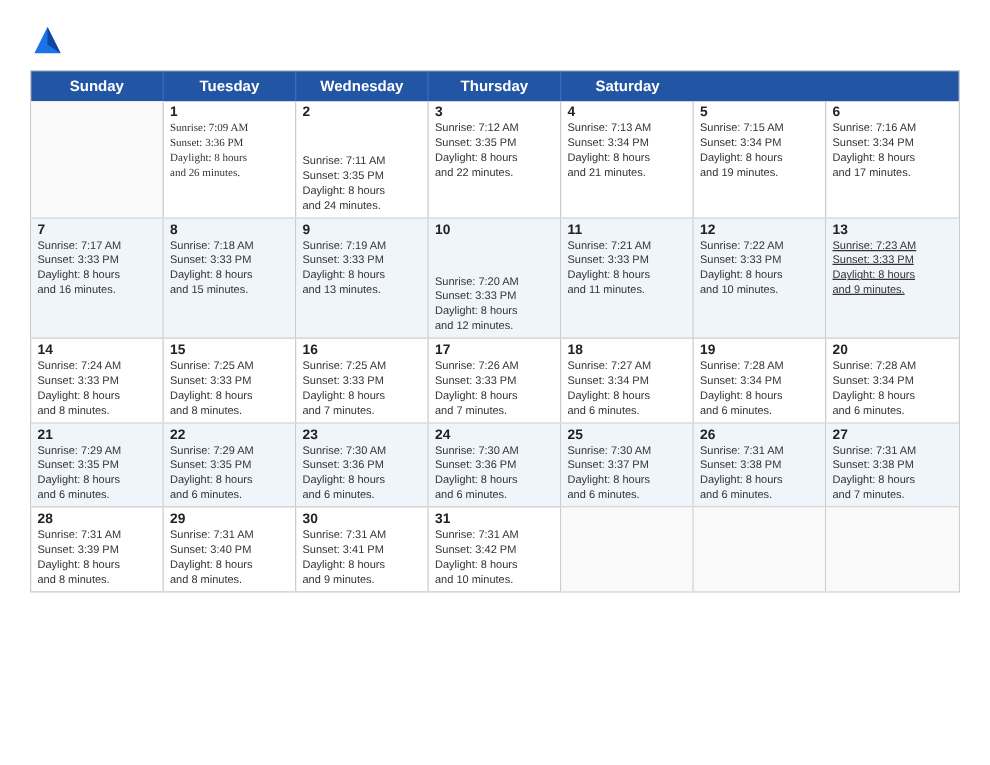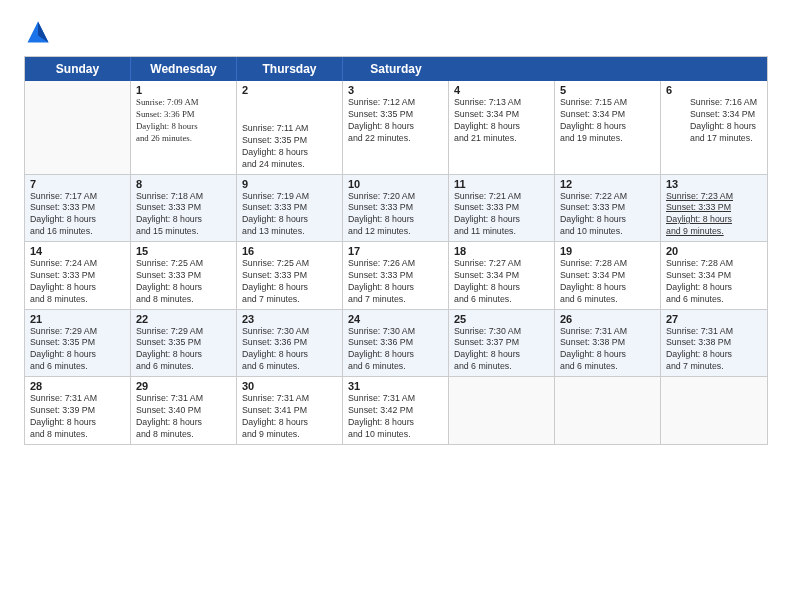--- a/index.html
+++ b/index.html
@@ -130,20 +130,21 @@
     </div>
     <div class="title-block">
       <div class="month-title"></div>
       <div class="location"></div>
     </div>
   </div>
 
   <div class="calendar">
     <div class="cal-header" id="cal-header-row">
         <div class="cal-header-cell">Sunday</div>
+        <div class="cal-header-cell">Tuesday</div>
         <div class="cal-header-cell">Wednesday</div>
         <div class="cal-header-cell">Thursday</div>
         <div class="cal-header-cell">Saturday</div>
       </div>
     <div class="cal-body" id="cal-body">
         <div class="cal-row">
           <div class="cal-cell empty"></div>
           <div class="cal-cell">
             <div class="day-num">1</div>
             <div class="day-info" style="white-space: pre-line; font-family: Liberation Serif, serif;">Sunrise: 7:09 AM
@@ -174,21 +175,21 @@
           </div>
           <div class="cal-cell">
             <div class="day-num">5</div>
             <div class="day-info" style="white-space: pre-line;">Sunrise: 7:15 AM
 Sunset: 3:34 PM
 Daylight: 8 hours
 and 19 minutes.</div>
           </div>
           <div class="cal-cell">
             <div class="day-num">6</div>
-            <div class="day-info" style="white-space: pre-line; margin-left: 24px;">Sunrise: 7:16 AM
+            <div class="day-info" style="white-space: pre-line;">Sunrise: 7:16 AM
 Sunset: 3:34 PM
 Daylight: 8 hours
 and 17 minutes.</div>
           </div>
         </div>
         <div class="cal-row alt-row">
           <div class="cal-cell">
             <div class="day-num">7</div>
             <div class="day-info" style="white-space: pre-line;">Sunrise: 7:17 AM
 Sunset: 3:33 PM
@@ -204,21 +205,21 @@
           </div>
           <div class="cal-cell">
             <div class="day-num">9</div>
             <div class="day-info" style="white-space: pre-line;">Sunrise: 7:19 AM
 Sunset: 3:33 PM
 Daylight: 8 hours
 and 13 minutes.</div>
           </div>
           <div class="cal-cell">
             <div class="day-num">10</div>
-            <div class="day-info" style="white-space: pre-line;">Sunrise: 7:20 AM
+            <div class="day-info" style="white-space: pre-line; margin-top: 29px;">Sunrise: 7:20 AM
 Sunset: 3:33 PM
 Daylight: 8 hours
 and 12 minutes.</div>
           </div>
           <div class="cal-cell">
             <div class="day-num">11</div>
             <div class="day-info" style="white-space: pre-line;">Sunrise: 7:21 AM
 Sunset: 3:33 PM
 Daylight: 8 hours
 and 11 minutes.</div>

